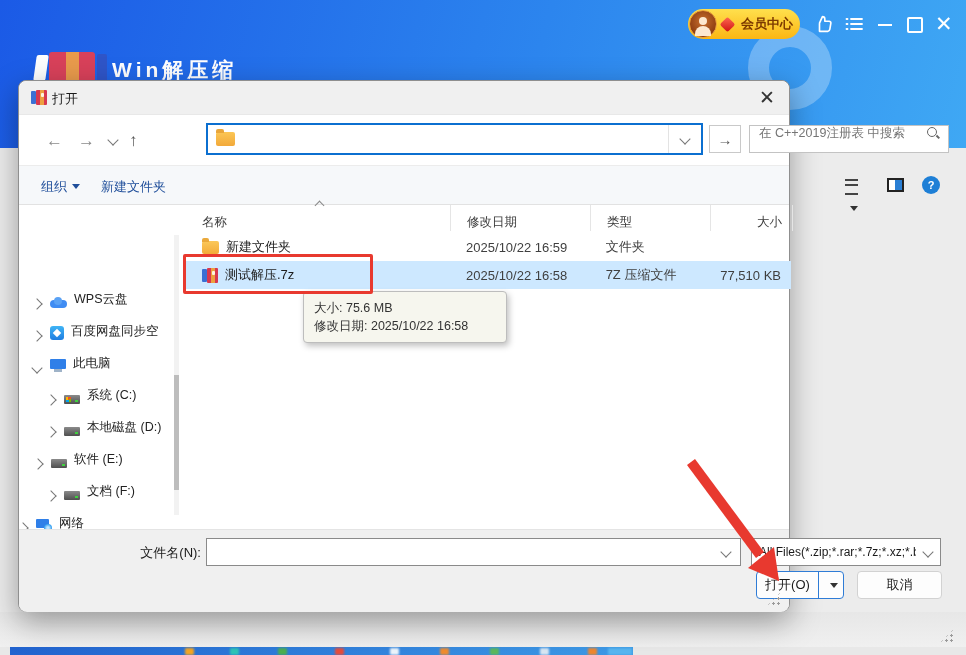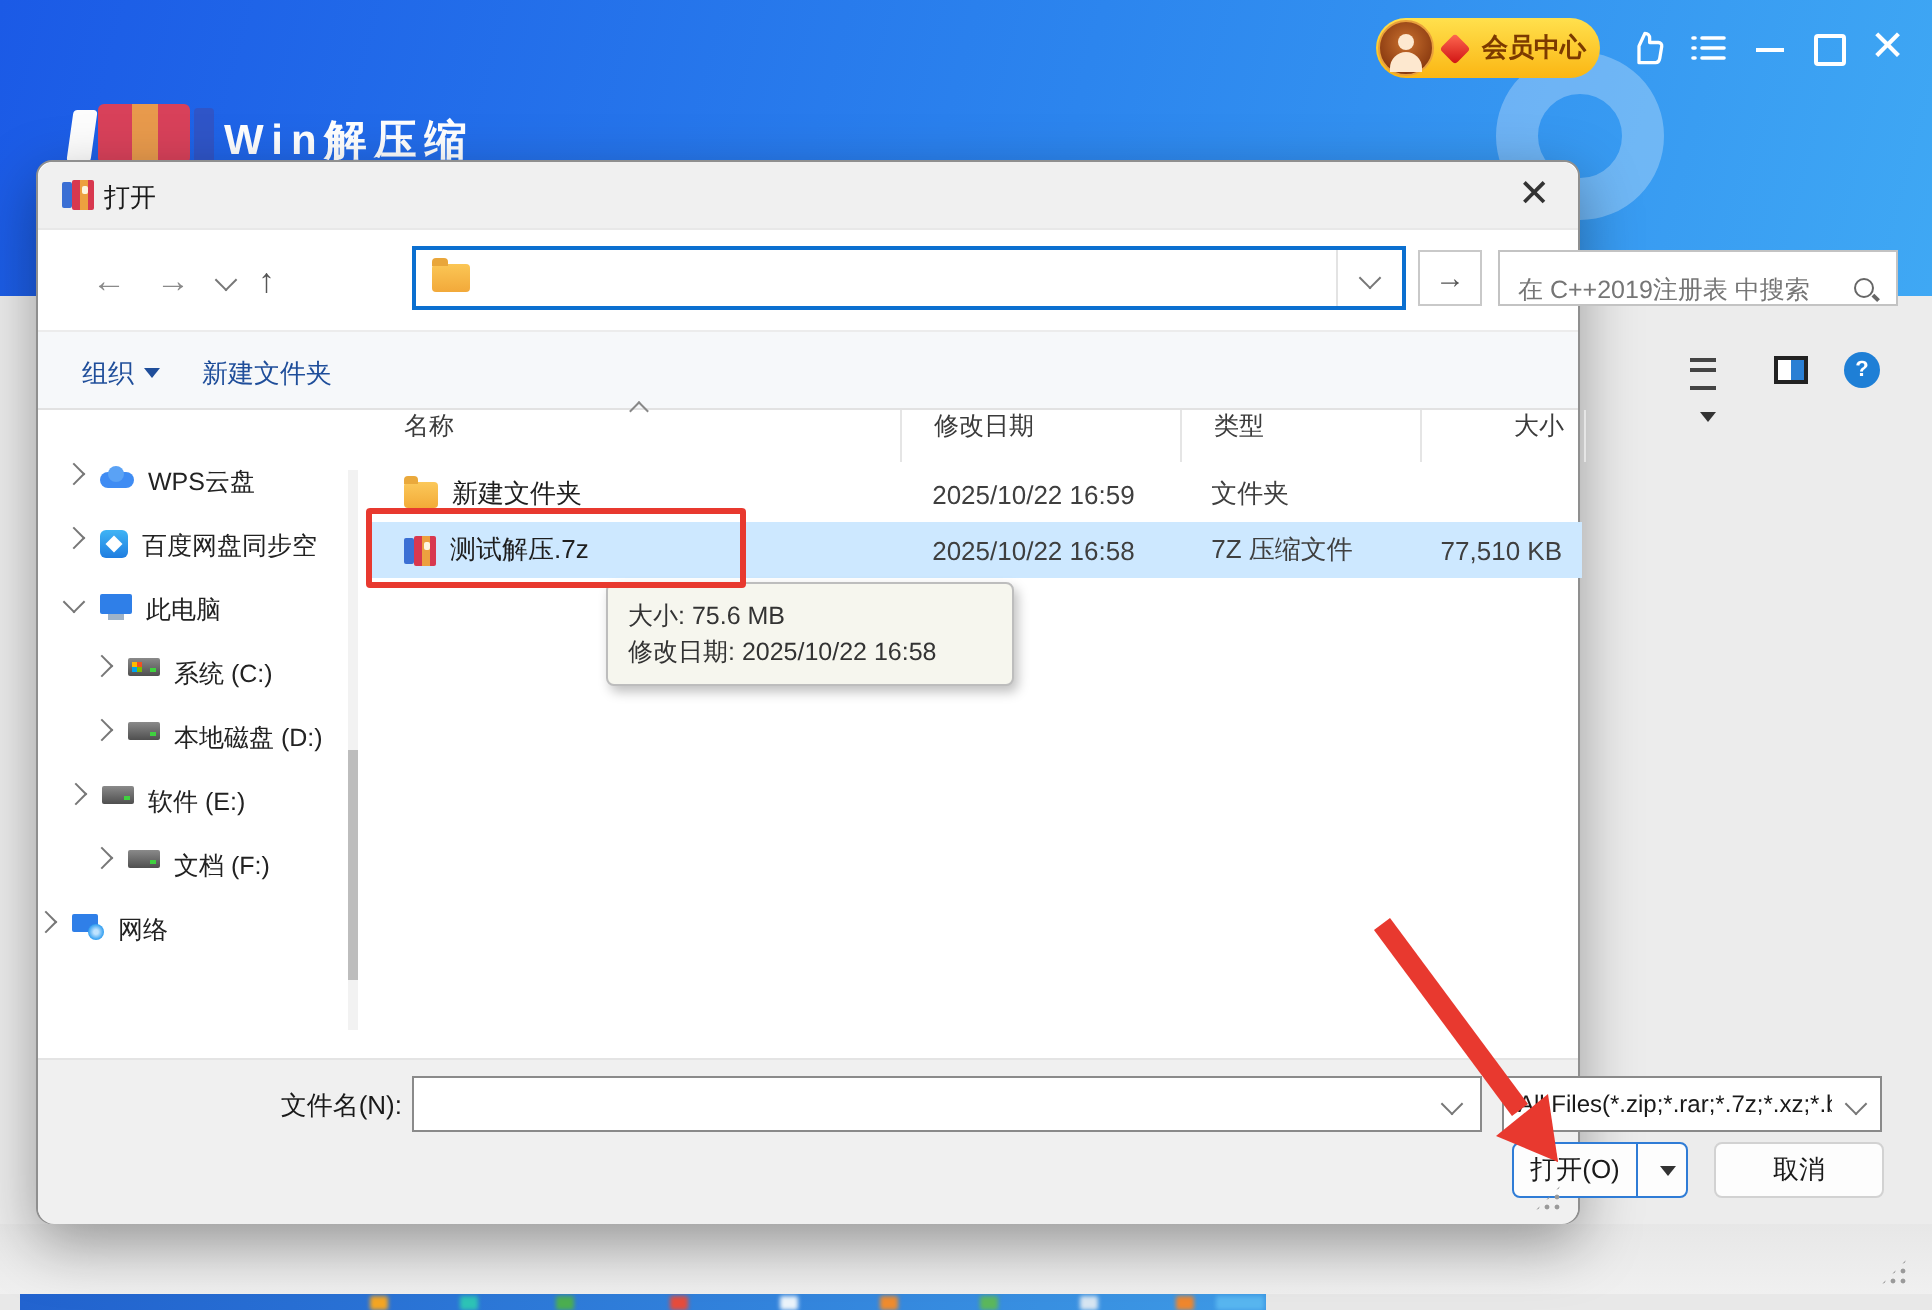--- a/index.html
+++ b/index.html
@@ -52,40 +52,40 @@
   .nav-ic{position:absolute;top:50px;font-size:17px;color:#8a8a8a;cursor:pointer;}
   .chev{display:inline-block;width:7px;height:7px;border-right:1.6px solid #777;border-bottom:1.6px solid #777;}
   .chev.right{transform:rotate(-45deg);}
   .chev.down{transform:rotate(45deg);}
   .addr{position:absolute;left:187px;top:42px;width:497px;height:32px;border:2px solid #0b6fd0;background:#fff;box-sizing:border-box;display:flex;align-items:center;}
   .folder-ico{position:relative;width:19px;height:14px;background:linear-gradient(180deg,#fbc655,#f2a93a);border-radius:2px;}
   .folder-ico::before{content:"";position:absolute;left:0;top:-3px;width:8px;height:4px;background:#e9a63a;border-radius:2px 2px 0 0;}
   .addr .folder-ico{margin-left:8px;}
   .addr-chev{position:absolute;right:0;top:0;width:32px;height:28px;border-left:1px solid #e3e3e3;display:flex;align-items:center;justify-content:center;cursor:pointer;}
   .go-btn{position:absolute;left:690px;top:44px;width:32px;height:28px;border:1px solid #c9c9c9;display:flex;align-items:center;justify-content:center;font-size:15px;color:#555;background:#fff;box-sizing:border-box;cursor:pointer;}
-  .search-box{position:absolute;left:730px;top:44px;width:200px;height:28px;border:1px solid #c3c3c3;box-sizing:border-box;background:#fff;display:flex;align-items:flex-end;}
+  .search-box{position:absolute;left:730px;top:44px;width:200px;height:28px;border:1px solid #c3c3c3;box-sizing:border-box;background:#fff;display:flex;align-items:flex-start;}
   .search-box input{border:none;outline:none;flex:1;font-size:12.5px;color:#444;padding:0 4px 0 9px;font-family:inherit;background:transparent;}
   .mag{position:relative;width:14px;height:14px;margin-right:8px;}
   .mag::before{content:"";position:absolute;left:1px;top:1px;width:8px;height:8px;border:1.6px solid #666;border-radius:50%;}
   .mag::after{content:"";position:absolute;left:10px;top:10px;width:4px;height:1.6px;background:#666;transform:rotate(45deg);}
 
   
   .dlg-toolbar{position:absolute;left:0;top:84px;width:100%;height:40px;background:#f6f8fa;border-top:1px solid #ececec;border-bottom:1px solid #e2e2e2;box-sizing:border-box;}
   .tb-link{position:absolute;top:12px;font-size:13px;color:#1f4e9a;cursor:pointer;}
   .tri-down{display:inline-block;width:0;height:0;border-left:4px solid transparent;border-right:4px solid transparent;border-top:5px solid #333;vertical-align:2px;margin-left:5px;}
   .view-ic{position:absolute;top:13px;cursor:pointer;}
   .bars{display:inline-block;width:13px;height:12px;border-top:2px solid #444;border-bottom:2px solid #444;position:relative;}
   .bars::after{content:"";position:absolute;left:0;top:3px;width:13px;height:2px;background:#444;}
   .pane-ic{position:absolute;left:868px;top:12px;width:17px;height:14px;border:2px solid #222;box-sizing:border-box;background:linear-gradient(90deg,#fff 50%,#2a7fd4 50%);cursor:pointer;}
   .help-ic{position:absolute;left:903px;top:10px;width:18px;height:18px;border-radius:50%;background:#1e7fd6;color:#fff;font-size:11px;font-weight:700;text-align:center;line-height:18px;cursor:pointer;}
 
   
   .dlg-main{position:absolute;left:0;top:124px;width:100%;height:324px;}
   .sidebar{position:absolute;left:0;top:0;width:150px;height:100%;overflow:hidden;}
-  .tree-item{position:absolute;left:0;height:30px;display:flex;align-items:flex-start;cursor:pointer;width:150px;}
+  .tree-item{position:absolute;left:0;height:30px;display:flex;align-items:flex-end;cursor:pointer;width:150px;margin-top:45px;}
   .tree-item .chev{margin-right:9px;}
   .tree-label{font-size:12.5px;color:#222;margin-left:7px;white-space:nowrap;}
   .sb-scroll{position:absolute;left:155px;top:30px;width:5px;height:280px;background:#f2f2f2;}
   .sb-thumb{position:absolute;left:0;top:140px;width:5px;height:115px;background:#bdbdbd;}
 
   .ico-cloud{position:relative;width:17px;height:11px;}
   .ico-cloud::before{content:"";position:absolute;left:0;top:3px;width:17px;height:8px;background:#3f8cf3;border-radius:5px;}
   .ico-cloud::after{content:"";position:absolute;left:4px;top:0;width:8px;height:8px;background:#5aa2f5;border-radius:50%;}
   .ico-baidu{position:relative;width:14px;height:14px;border-radius:3px;background:linear-gradient(180deg,#3fb4f5,#1f7de0);}
   .ico-baidu::before{content:"";position:absolute;left:4px;top:4px;width:6px;height:6px;background:#fff;transform:rotate(45deg);}
@@ -96,21 +96,21 @@
   .ico-drive::after{content:"";position:absolute;right:2px;bottom:2px;width:3px;height:2px;background:#3fd13f;}
   .ico-drive.win::before{content:"";position:absolute;left:2px;top:2px;width:5px;height:5px;
     background:conic-gradient(#f25022 0 25%,#7fba00 0 50%,#00a4ef 0 75%,#ffb900 0);}
   .ico-net{position:relative;width:16px;height:13px;}
   .ico-net::before{content:"";position:absolute;left:0;top:0;width:13px;height:9px;background:#2f7fe8;border-radius:1px;}
   .ico-net::after{content:"";position:absolute;right:0;bottom:0;width:8px;height:8px;border-radius:50%;background:radial-gradient(circle,#bfe3ff 20%,#2f9df0 70%);}
 
   
   .list{position:absolute;left:167px;top:0;width:760px;height:100%;}
   .list-header{position:absolute;left:0;top:0;height:26px;display:flex;font-size:12.5px;color:#3b3b3b;}
-  .hcell{display:flex;align-items:flex-start;padding-left:16px;border-right:1px solid #e5e5e5;box-sizing:border-box;position:relative;cursor:pointer;}
+  .hcell{display:flex;align-items:flex-end;padding-left:16px;border-right:1px solid #e5e5e5;box-sizing:border-box;position:relative;cursor:pointer;}
   .hc-name{width:265px;}
   .hc-date{width:140px;}
   .hc-type{width:120px;}
   .hc-size{width:82px;justify-content:flex-end;padding-right:10px;}
   .sort-up{position:absolute;left:130px;top:-3px;width:6px;height:6px;border-left:1.4px solid #888;border-top:1.4px solid #888;transform:rotate(45deg);}
   .frow{position:absolute;left:0;width:605px;height:28px;display:flex;align-items:center;font-size:13px;color:#1e1e1e;cursor:pointer;}
   .frow .cell{box-sizing:border-box;}
   .frow.selected{background:#cde8ff;}
   .c-name{width:265px;display:flex;align-items:center;padding-left:16px;}
   .c-name .lbl{margin-left:7px;}

